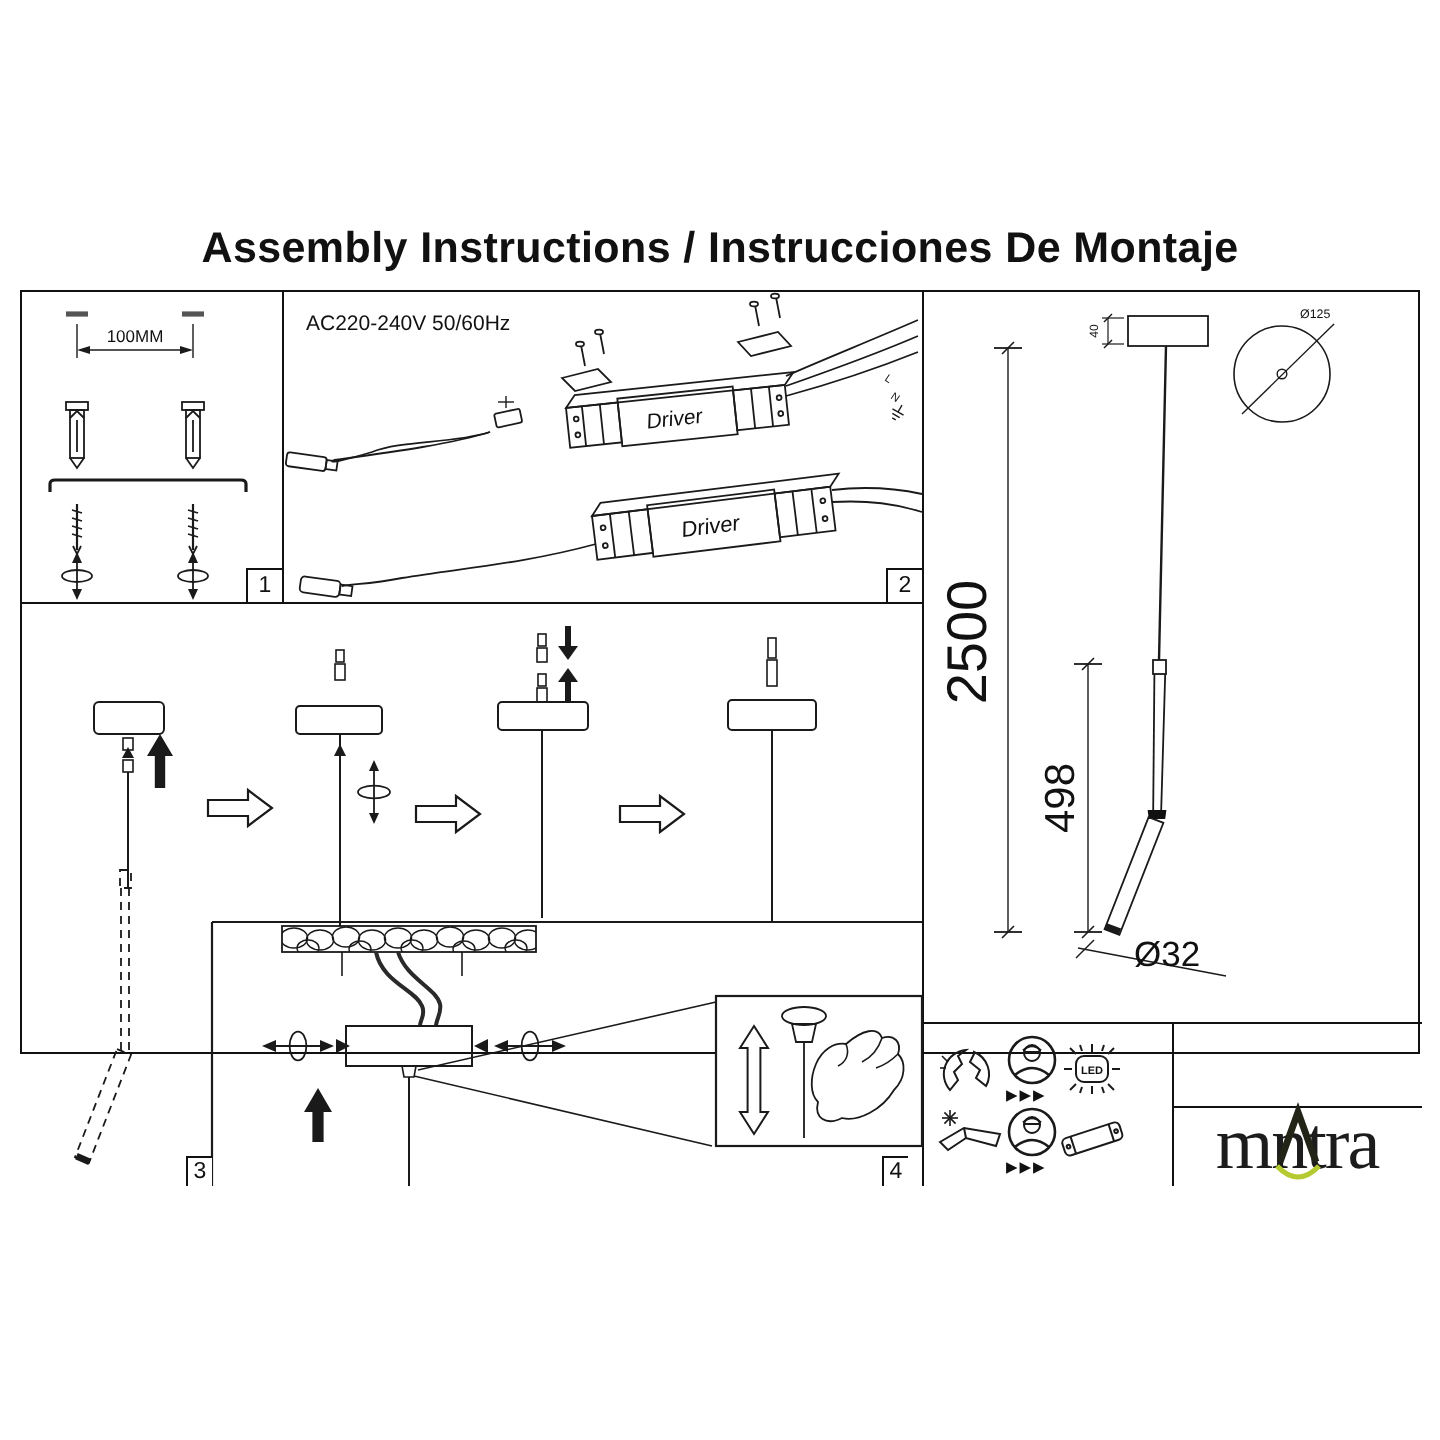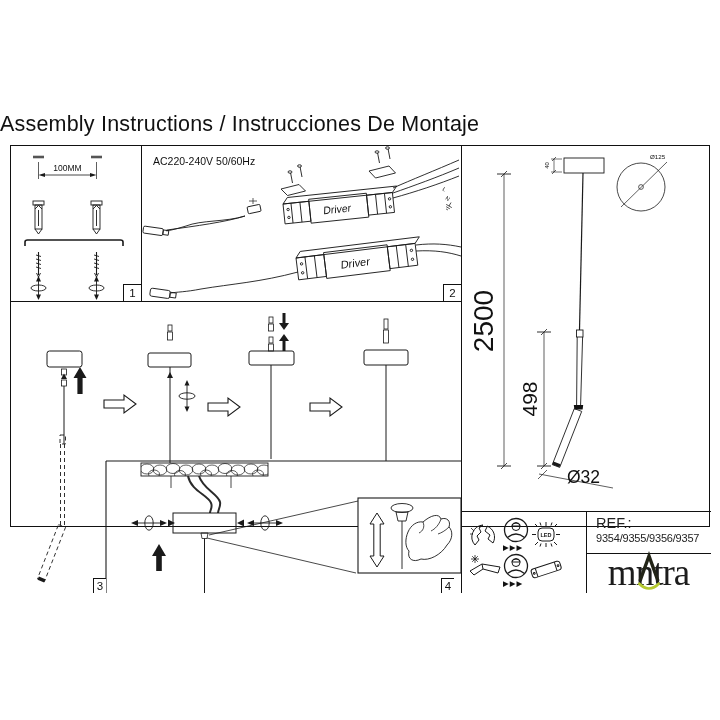--- a/index.html
+++ b/index.html
@@ -1,19 +1,19 @@
 <!DOCTYPE html>
 <html><head>
 <meta charset="utf-8">
 <style>
   html,body{margin:0;padding:0;background:#ffffff;}
   .page{position:relative;width:720px;height:720px;background:#ffffff;overflow:hidden;
         font-family:"Liberation Sans",sans-serif;color:#1a1a1a;}
-  .title{position:absolute;left:0;top:112px;width:720px;text-align:left;
-         font-size:21.5px;letter-spacing:.2px;color:#111;}
+  .title{position:absolute;left:0;top:112px;width:720px;text-align:center;
+         font-size:21.5px;letter-spacing:.2px;color:#111;font-weight:bold;}
   .sheet{position:absolute;left:10px;top:145px;width:700px;height:382px;
          border:1.6px solid #111;box-sizing:border-box;background:#fff;}
   .vline,.hline{position:absolute;background:#111;}
   .plabel{position:absolute;border-top:1.2px solid #111;border-left:1.2px solid #111;
           display:flex;align-items:center;justify-content:center;
           font-size:11.5px;color:#111;background:#fff;box-sizing:border-box;}
   svg{position:absolute;overflow:visible;}
   svg text{font-family:"Liberation Sans",sans-serif;fill:#111;}
   .icons-box{position:absolute;left:450px;top:365px;width:125px;height:82px;}
   .icons-box svg{position:absolute;}
@@ -437,24 +437,20 @@
         <g stroke="#1a1a1a" fill="none" stroke-width="1" transform="rotate(-18 19 14)">
           <rect x="4" y="10" width="30" height="9" rx="2.5"></rect>
           <line x1="9" y1="10" x2="9" y2="19"></line>
             <line x1="29" y1="10" x2="29" y2="19"></line>
           <circle cx="6.5" cy="14.5" r="0.9"></circle>
             <circle cx="31.5" cy="14.5" r="0.9"></circle>
         </g>
       </svg>
     </div>
 
-    <div class="ref-box">
-      <div class="ref-label">REF.:</div>
-      <div class="ref-numbers">9354/9355/9356/9357</div>
-    </div>
 
     <div class="brand-box">
       <span class="brand-text">m</span>
       <svg class="brand-caret" width="24" height="42" viewBox="0 0 24 42">
         <path d="M3,28 L12,3 L21,28" stroke="#222417" stroke-width="3.4" fill="none"></path>
         <path d="M1.5,30 Q12,41 22.5,30" stroke="#b5c930" stroke-width="2.6" fill="none"></path>
       </svg>
       <span class="brand-text">ntra</span>
     </div>
 

